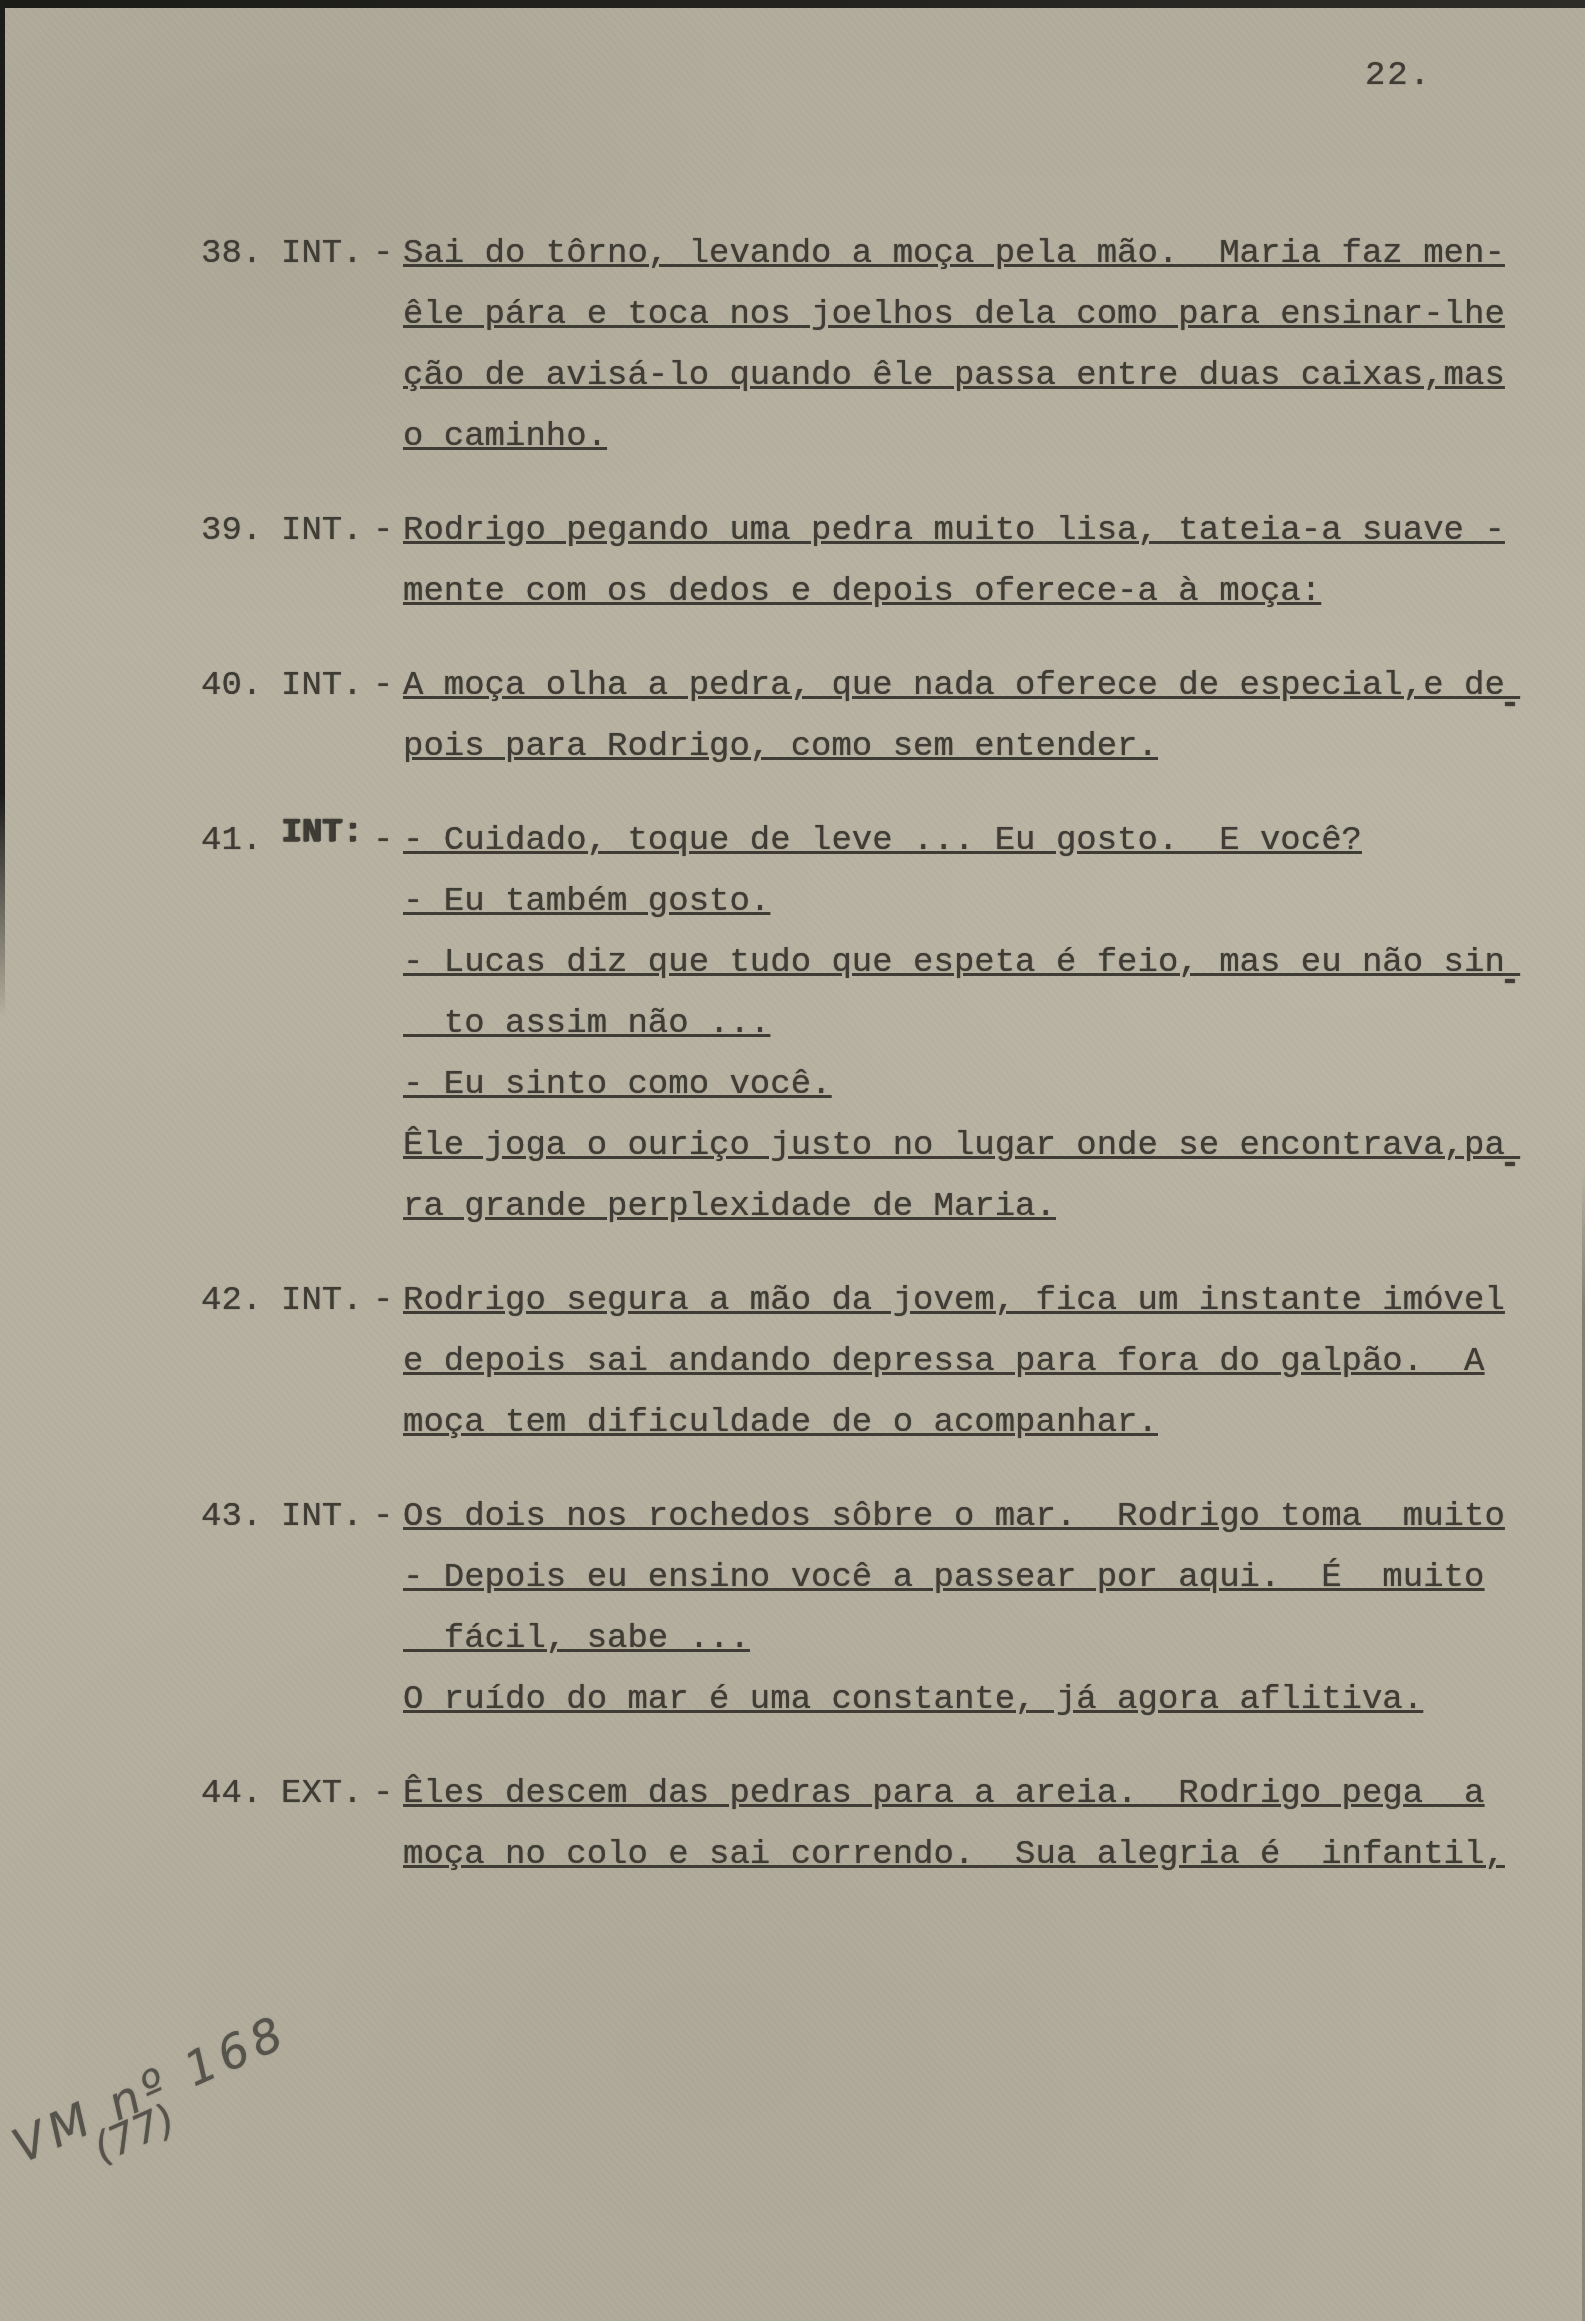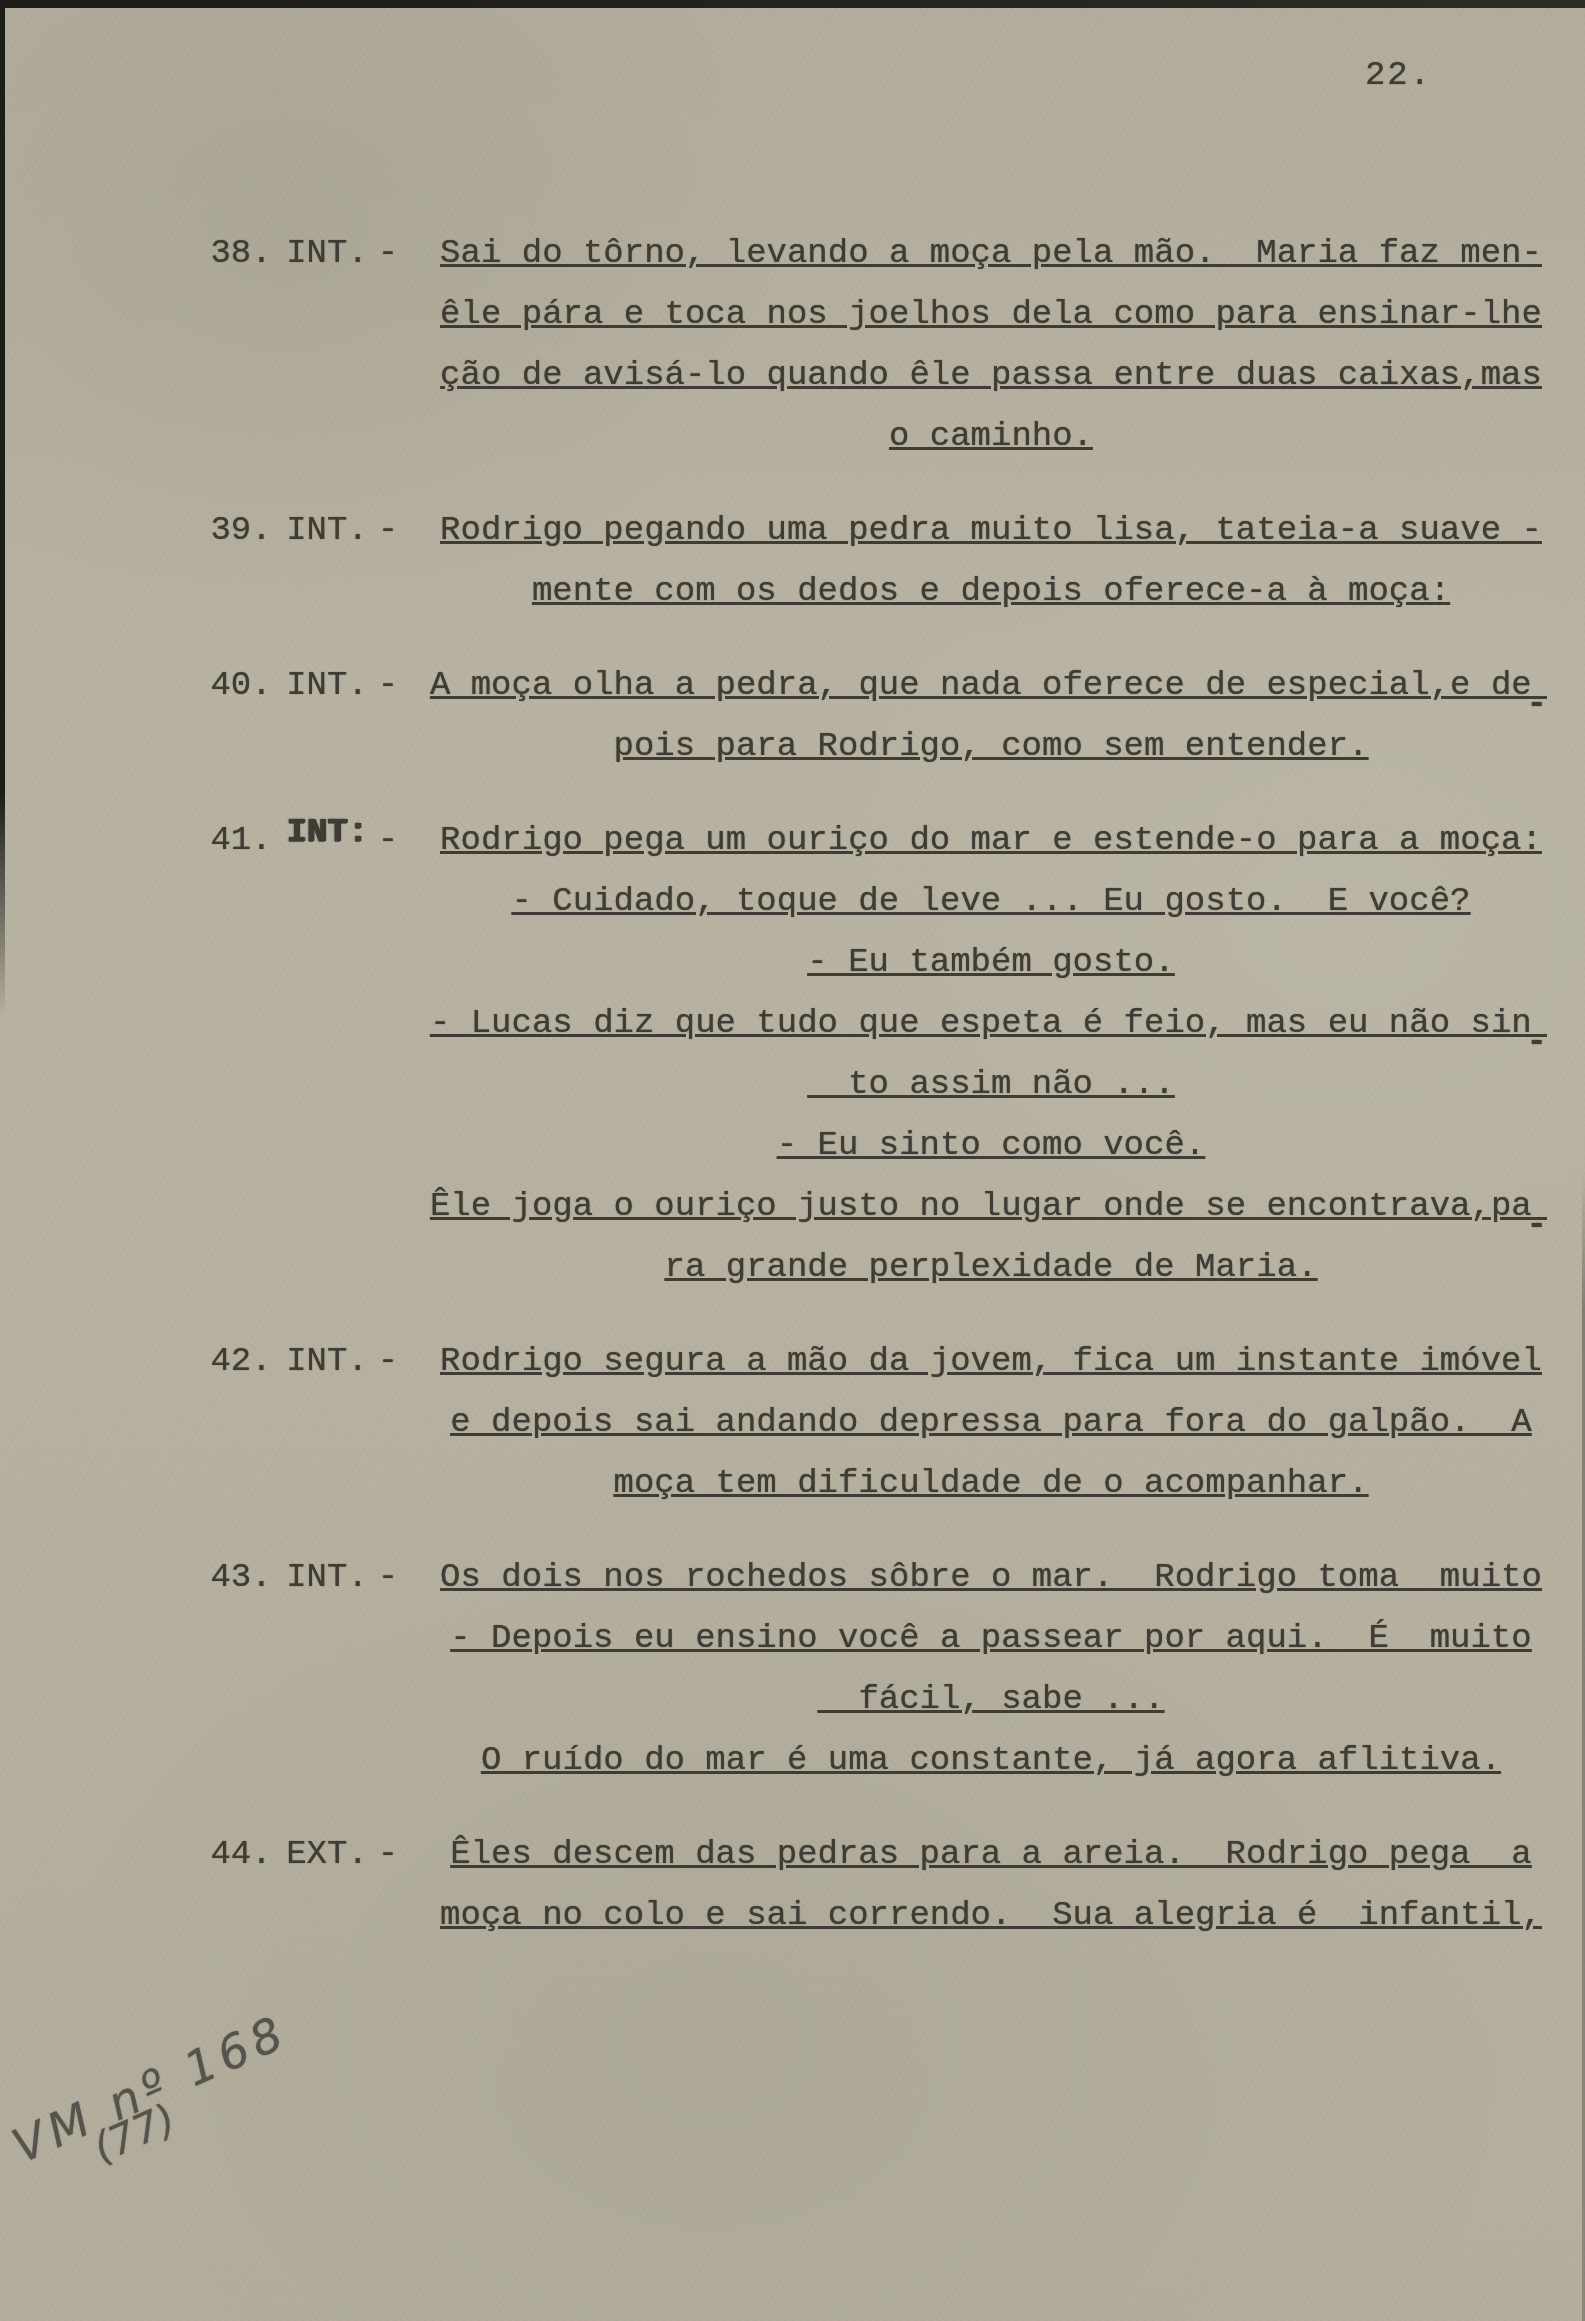--- a/index.html
+++ b/index.html
@@ -18,21 +18,21 @@
   }
   
   .edge-top{position:absolute;top:0;left:0;right:0;height:7.5px;background:linear-gradient(90deg,#1b1b18,#242320 55%,#2e2c26);}
   .edge-left{position:absolute;top:0;left:0;width:4.7px;height:1017px;background:linear-gradient(180deg,#1c1c19 78%,rgba(28,28,25,0));}
   .edge-right{position:absolute;right:0;top:1171px;bottom:0;width:2.8px;background:linear-gradient(180deg,rgba(88,86,76,0),rgba(88,86,76,0.55) 12%,rgba(88,86,76,0.45));}
 
   .ink{color:#3e3c34;text-shadow:0 0 1.1px rgba(60,58,50,0.85);}
   .page-number{position:absolute;left:1349px;top:56px;font-size:34px;letter-spacing:1.9px;margin-left:16px;}
 
   .content{position:absolute;left:201px;top:223px;}
-  .scene{display:flex;align-items:flex-start;margin-bottom:33px;font-size:34px;line-height:61px;text-align:center;}
+  .scene{display:flex;align-items:flex-start;margin-bottom:33px;font-size:34px;line-height:61px;}
   .col{flex:none;white-space:pre;}
   .num{width:80px;}
   .slug{width:92px;}
   .dash{width:30px;}
   .body{flex:none;width:1176px;text-decoration:underline;}
   .tline{white-space:pre-wrap;position:relative;}
   
   .hh::after{content:"-";position:relative;top:0.56em;left:-0.15em;font-weight:bold;text-shadow:0 0 1.4px rgba(50,48,42,0.9);}
   
   .overstruck{font-weight:bold;transform:translateY(-8.4px);text-shadow:0 0 1.9px rgba(45,44,38,0.95),1.4px 0 0 rgba(45,44,38,0.8),0 1.4px 0 rgba(45,44,38,0.6);}
@@ -84,21 +84,20 @@
         <div class="body">
           <div class="tline hh">A moça olha a pedra, que nada oferece de especial,e de</div>
           <div class="tline">pois para Rodrigo, como sem entender.</div>
         </div>
       </div>
       <div class="scene">
         <div class="col num">41.</div>
         <div class="col slug overstruck">INT:</div>
         <div class="col dash">-</div>
         <div class="body">
-          <div class="tline">Rodrigo pega um ouriço do mar e estende-o para a moça:</div>
           <div class="tline">- Cuidado, toque de leve ... Eu gosto.  E você?</div>
           <div class="tline">- Eu também gosto.</div>
           <div class="tline hh">- Lucas diz que tudo que espeta é feio, mas eu não sin</div>
           <div class="tline">  to assim não ...</div>
           <div class="tline">- Eu sinto como você.</div>
           <div class="tline hh">Êle joga o ouriço justo no lugar onde se encontrava,pa</div>
           <div class="tline">ra grande perplexidade de Maria.</div>
         </div>
       </div>
       <div class="scene">

